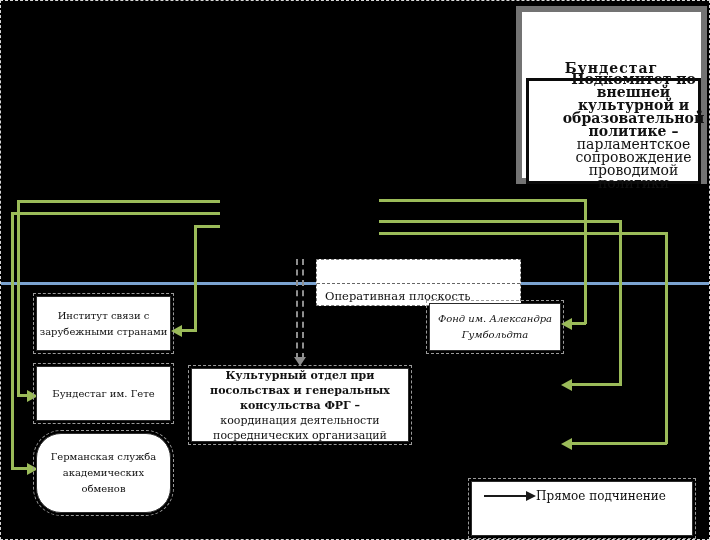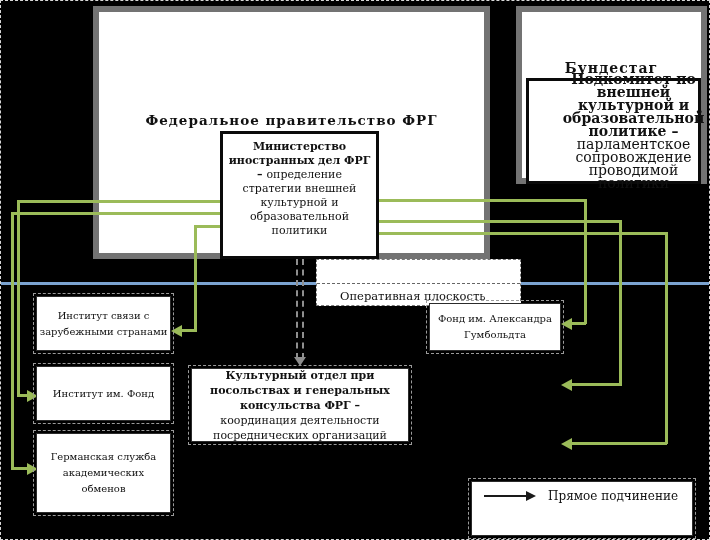--- a/index.html
+++ b/index.html
@@ -16,38 +16,35 @@
   .ctr{display:flex;align-items:center;justify-content:center;text-align:center;}
   .seg{position:absolute;background:#9BBB59;}
   .arr-l{position:absolute;width:0;height:0;border-top:6px solid transparent;border-bottom:6px solid transparent;border-right:11px solid #9BBB59;}
   .arr-r{position:absolute;width:0;height:0;border-top:6px solid transparent;border-bottom:6px solid transparent;border-left:11px solid #9BBB59;}
   .gov-title{position:absolute;left:0;top:100px;width:100%;text-align:center;font-weight:bold;font-size:13.5px;letter-spacing:1px;}
   .bt-title{position:absolute;left:0;top:48px;width:100%;text-align:center;font-weight:bold;font-size:14px;letter-spacing:1px;}
   .small-txt{font-size:11px;line-height:14px;}
   .mid-txt{font-size:10px;line-height:16px;}
   .plane-row{position:absolute;left:0;width:100%;height:23px;display:flex;align-items:center;padding-left:8px;box-sizing:border-box;font-size:11.5px;}
   .legend-row{display:flex;align-items:center;height:26px;}
-  .legend-label{flex:1;text-align:right;padding-right:10px;font-size:12px;}
+  .legend-label{flex:1;text-align:left;padding-right:10px;font-size:12px;}
   .larrow-line{height:2px;background:#1a1a1a;width:42px;}
   .larrow-head{width:0;height:0;border-top:5px solid transparent;border-bottom:5px solid transparent;border-left:10px solid #1a1a1a;}
   .garrow-line{height:3px;background:#9BBB59;width:44px;}
   .garrow-head{width:0;height:0;border-top:6px solid transparent;border-bottom:6px solid transparent;border-left:11px solid #9BBB59;}
   .dash-v{position:absolute;width:0;border-left:2px dashed #8f8f8f;}
   .dash-down-head{position:absolute;width:0;height:0;border-left:6px solid transparent;border-right:6px solid transparent;border-top:9px solid #8f8f8f;}
   .blue-line{position:absolute;left:0;top:281px;width:710px;height:3px;background:#7BA3D0;}
   .planes-divider{position:absolute;left:0;top:23px;width:100%;border-top:1px dashed #666;}
 </style>
 </head>
 <body>
 
 <div id="canvas">
 
-  <div class="box solid-b" style="left:92px;top:5px;width:397px;height:253px;">
-    <div class="gov-title">Федеральное правительство ФРГ</div>
-  </div>
 
   <div class="box solid-b" style="left:515px;top:5px;width:191px;height:178px;">
     <div class="bt-title">Бундестаг</div>
     <div class="box thick-b ctr" style="left:4px;top:66px;width:175px;height:106px;padding:2px 3px;">
       <div style="font-size:14px;line-height:13px;margin-left:40px;">
         <b>Подкомитет по внешней культурной и образовательной политике – </b><span>парламентское сопровождение проводимой политики</span>
       </div>
     </div>
   </div>
 
@@ -80,42 +77,37 @@
 
   <div class="seg" style="left:378px;top:231px;width:289px;height:3px;"></div>
   <div class="seg" style="left:664px;top:231px;width:3px;height:212px;"></div>
   <div class="seg" style="left:571px;top:441px;width:95px;height:3px;"></div>
   <div class="arr-l" style="left:560px;top:437px;"></div>
 
   <div class="dash-v" style="left:295px;top:258px;height:100px;"></div>
   <div class="dash-v" style="left:301px;top:258px;height:100px;"></div>
   <div class="dash-down-head" style="left:293px;top:356px;"></div>
 
-  <div class="box thick-b" style="left:219px;top:130px;width:159px;height:128px;padding:6px 5px;">
-    <div class="small-txt" style="text-align:center;">
-      <b>Министерство иностранных дел ФРГ – </b><span>определение стратегии внешней культурной и образовательной политики</span>
-    </div>
-  </div>
 
   <div class="box" style="left:315px;top:258px;width:205px;height:47px;border:1px dashed #777;">
     <div class="planes-divider"></div>
-    <div class="plane-row" style="top:24px;margin-left:15px;">Оперативная плоскость</div>
+    <div class="plane-row" style="top:24px;">Оперативная плоскость</div>
   </div>
 
   <div class="box thin-b dash-out ctr mid-txt" style="left:35px;top:295px;width:135px;height:55px;padding:2px;">Институт связи с зарубежными странами</div>
-  <div class="box thin-b dash-out ctr mid-txt" style="left:35px;top:365px;width:135px;height:55px;padding:2px;">Институт им. Фонд</div>
-  <div class="box thin-b dash-out ctr mid-txt" style="left:35px;top:432px;width:135px;height:80px;padding:2px 10px;">Германская служба академических обменов</div>
+  <div class="box thin-b dash-out ctr mid-txt" style="left:35px;top:365px;width:135px;height:55px;padding:2px;">Бундестаг им. Гете</div>
+  <div class="box thin-b dash-out ctr mid-txt" style="left:35px;top:432px;width:135px;height:80px;padding:2px 10px;border-radius:25px;">Германская служба академических обменов</div>
 
   <div class="box thin-b dash-out ctr" style="left:190px;top:367px;width:218px;height:74px;padding:4px 8px;">
     <div class="small-txt" style="line-height:15px;">
       <b>Культурный отдел при посольствах и генеральных консульства ФРГ – </b><span>координация деятельности посреднических организаций</span>
     </div>
   </div>
 
-  <div class="box thin-b dash-out ctr mid-txt" style="left:428px;top:302px;width:132px;height:48px;padding:2px 2px;">Фонд им. Александра Гумбольдта</div>
+  <div class="box thin-b dash-out ctr mid-txt" style="left:428px;top:302px;width:132px;height:48px;padding:2px 2px;font-style:italic;">Фонд им. Александра Гумбольдта</div>
 
   <div class="box thin-b dash-out" style="left:470px;top:480px;width:222px;height:55px;padding:1px 4px 1px 12px;">
     <div class="legend-row">
       <span class="larrow-line"></span>
         <span class="larrow-head"></span>
       <span class="legend-label">Прямое подчинение</span>
     </div>
   </div>
 
 </div>

